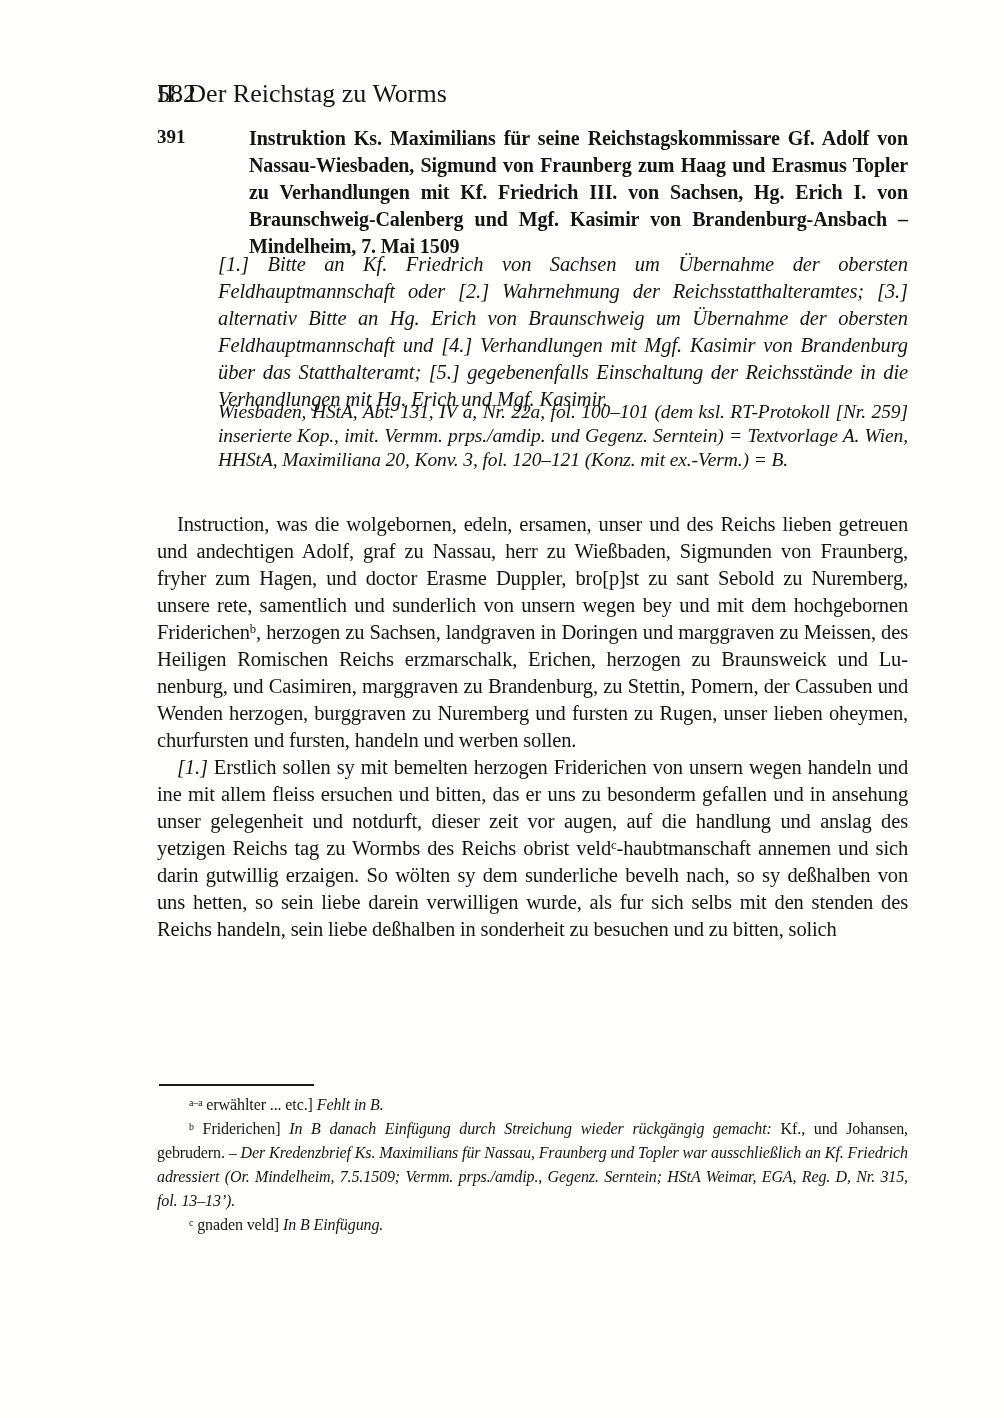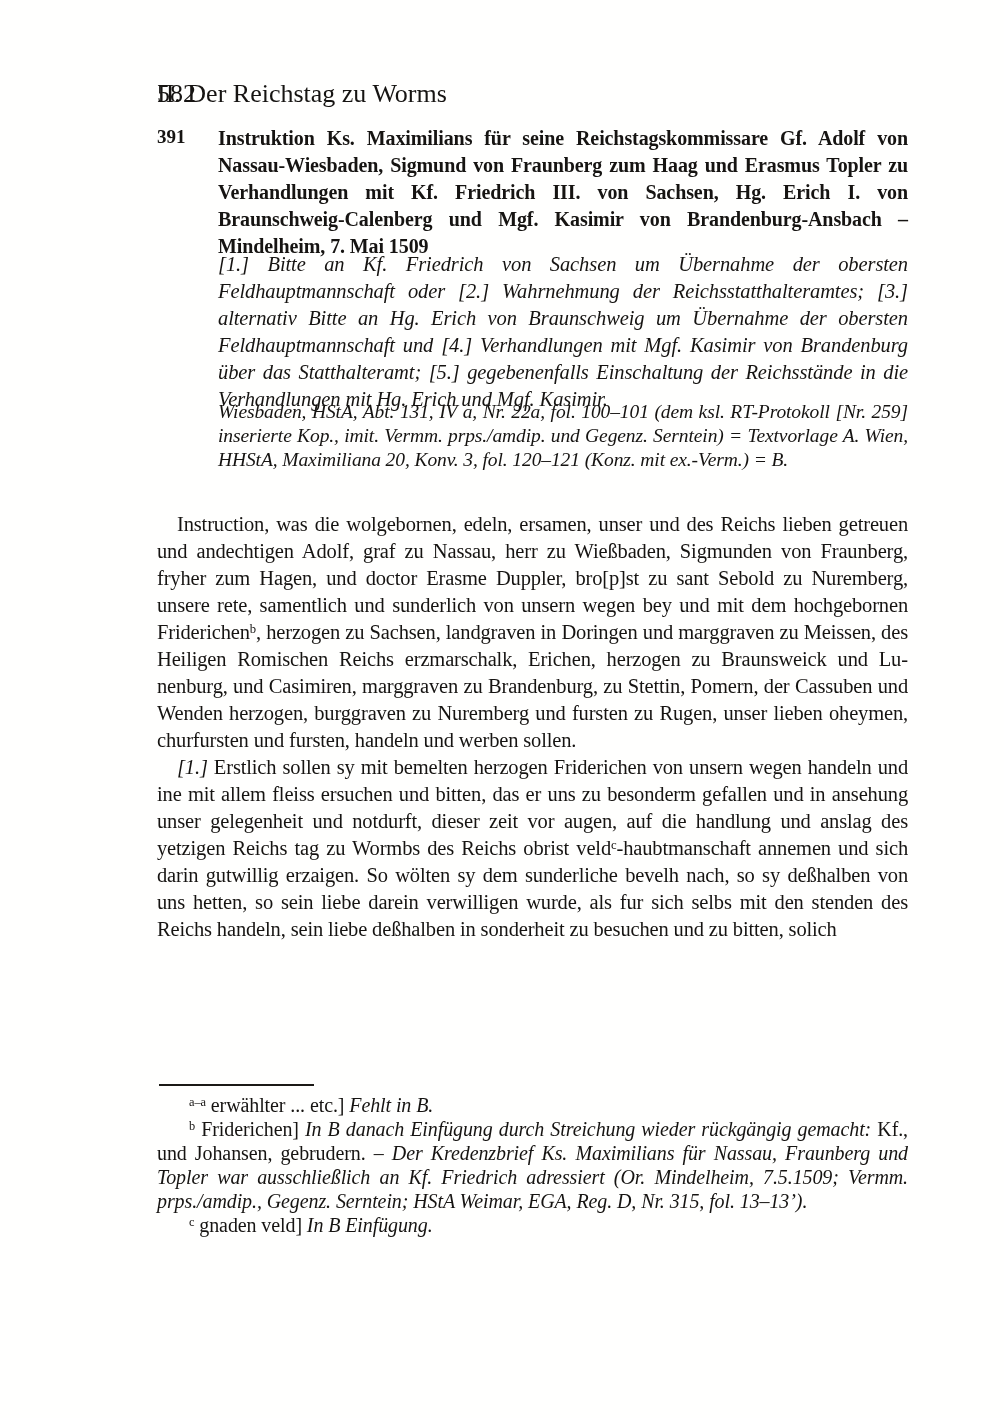--- a/index.html
+++ b/index.html
@@ -24,21 +24,21 @@
   .page-num { position: absolute; left: 0; top: 0; }
   .rh-title { display: block; text-align: left; }
 
   
   .entry-head { position: absolute; left: 157px; top: 125px; width: 751px; }
   .entry-num {
     position: absolute; left: 0; top: 1px;
     font-weight: bold; font-size: 19px;
   }
   .entry-title {
-    margin: 0 0 0 61px;
+    margin: 0 0 0 92px;
     font-weight: bold;
     font-size: 20px; line-height: 27px;
     text-align: justify;
     letter-spacing: -0.1px;
   }
 
   
   .summary {
     position: absolute; left: 218px; top: 251px; width: 690px;
     margin: 0;
@@ -70,21 +70,21 @@
   sup.mark {
     font-size: 0.62em;
     line-height: 0;
     vertical-align: baseline;
     position: relative; top: -0.45em;
   }
 
   
   .footnotes {
     position: absolute; left: 157px; top: 1084px; width: 751px;
-    font-size: 20px; line-height: 24px;
+    font-size: 16px; line-height: 24px;
     letter-spacing: -0.1px;
   }
   .fn-rule {
     width: 155px; height: 0;
     border-top: 2px solid #1b1916;
     margin: 0 0 7px 2px;
   }
   .fn { margin: 0; text-align: justify; text-indent: 32px; }
 </style>
 </head>

